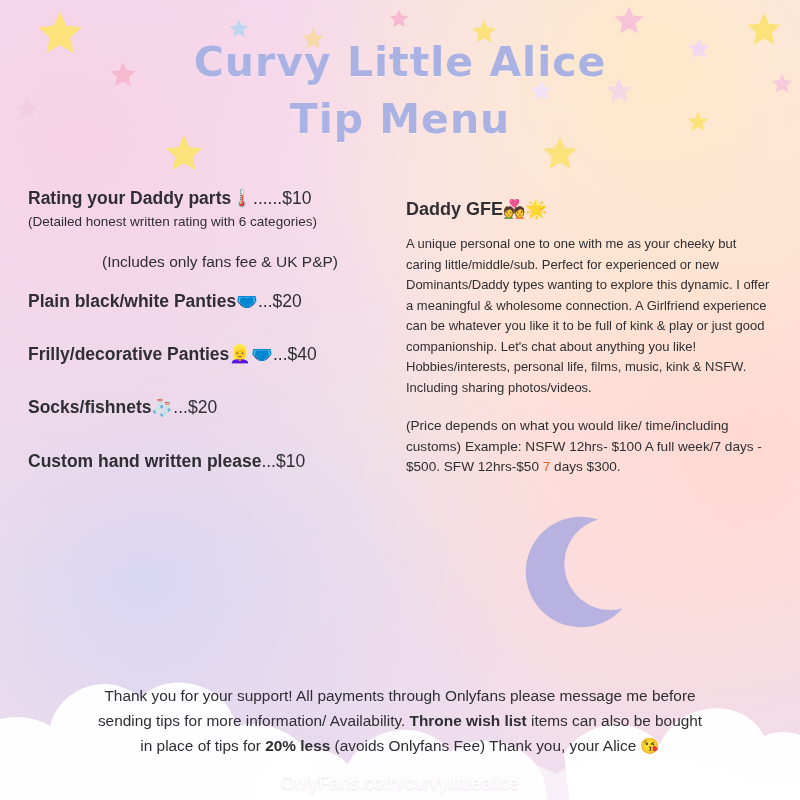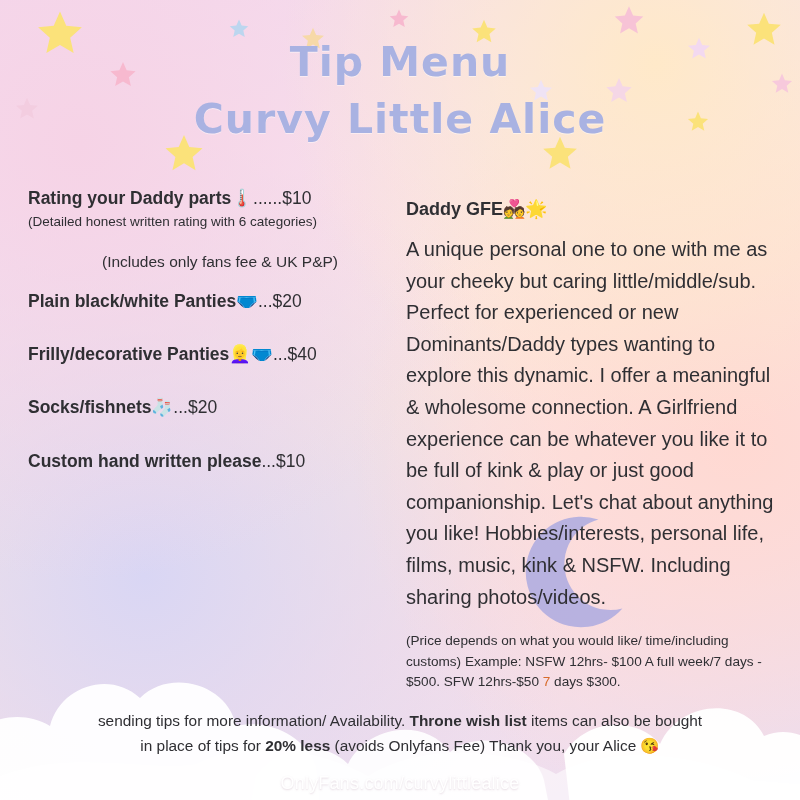--- a/index.html
+++ b/index.html
@@ -114,21 +114,21 @@
     margin-top: 22px;
   }
 
   .right-title {
     font-size: 18px;
     font-weight: bold;
     color: #2f2f33;
     margin-bottom: 14px;
   }
   .right-body {
-    font-size: 20px;
+    font-size: 13px;
     line-height: 1.58;
     color: #2f2f33;
   }
   .right-note {
     font-size: 13.6px;
     line-height: 1.5;
     color: #2f2f33;
     margin-top: 18px;
   }
   .hl { color: #d86b2a; }
@@ -265,22 +265,22 @@
       <path d="M10 200 L4 148 C26 112 76 110 100 138 C120 94 184 90 204 130 C236 116 272 140 278 176 L280 200 Z" fill="#ffffff" opacity="0.95"></path>
     </svg>
   </div>
   <div class="cloud" style="left:0px; top:724px;">
     <svg width="800" height="80" viewBox="0 0 800 80">
       <path d="M0 80 L0 52 C70 24 150 48 196 40 C250 10 330 30 368 52 C420 18 510 24 556 50 C610 18 700 30 752 56 L800 60 L800 80 Z" fill="#ffffff" opacity="0.55"></path>
     </svg>
   </div>
 
   <div class="header">
+    <div class="title-line">Curvy Little Alice</div>
     <div class="title-line">Tip Menu</div>
-    <div class="title-line">Curvy Little Alice</div>
   </div>
 
   <div class="columns">
 
     <div class="col-left">
 
       <div class="item">
         <div class="item-head">
           <b>Rating your Daddy parts</b><span class="emoji">🌡️</span><span>......</span><span class="row-price">$10</span>
         </div>
@@ -327,20 +327,20 @@
       </div>
       <div class="right-body">A unique personal one to one with me as your cheeky but caring little/middle/sub. Perfect for experienced or new Dominants/Daddy types wanting to explore this dynamic. I offer a meaningful &amp; wholesome connection. A Girlfriend experience can be whatever you like it to be full of kink &amp; play or just good companionship. Let's chat about anything you like! Hobbies/interests, personal life, films, music, kink &amp; NSFW. Including sharing photos/videos.</div>
       <div class="right-note">
         <span>(Price depends on what you would like/ time/including customs) Example: NSFW 12hrs- $100 A full week/7 days - $500. SFW 12hrs-$50 </span><span class="hl">7</span><span> days $300.</span>
       </div>
     </div>
   </div>
 
   <div class="footer">
     <div class="footer-text">
-      <br>
+      <span>Thank you for your support! All payments through Onlyfans please message me before</span><br>
       <span>sending  tips for more information/ Availability.  </span><b>Throne wish list</b><span> items can also be bought</span><br>
       <span>in place of tips for </span><b>20% less</b><span> (avoids Onlyfans Fee) Thank you, your Alice 😘</span>
     </div>
     <div class="footer-url">OnlyFans.com/curvylittlealice</div>
   </div>
 
 </div>
 
 </body></html>

